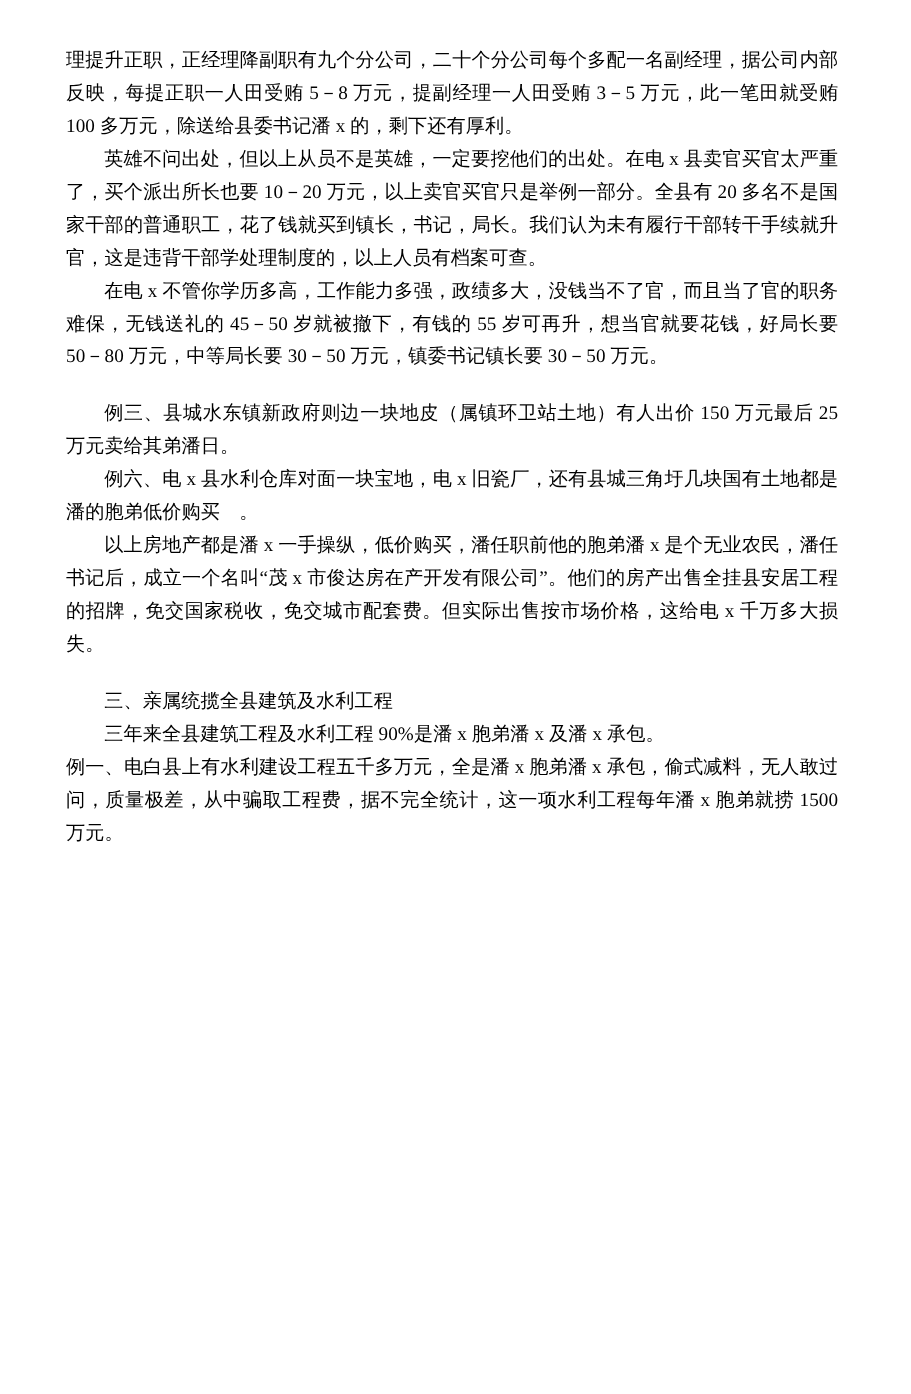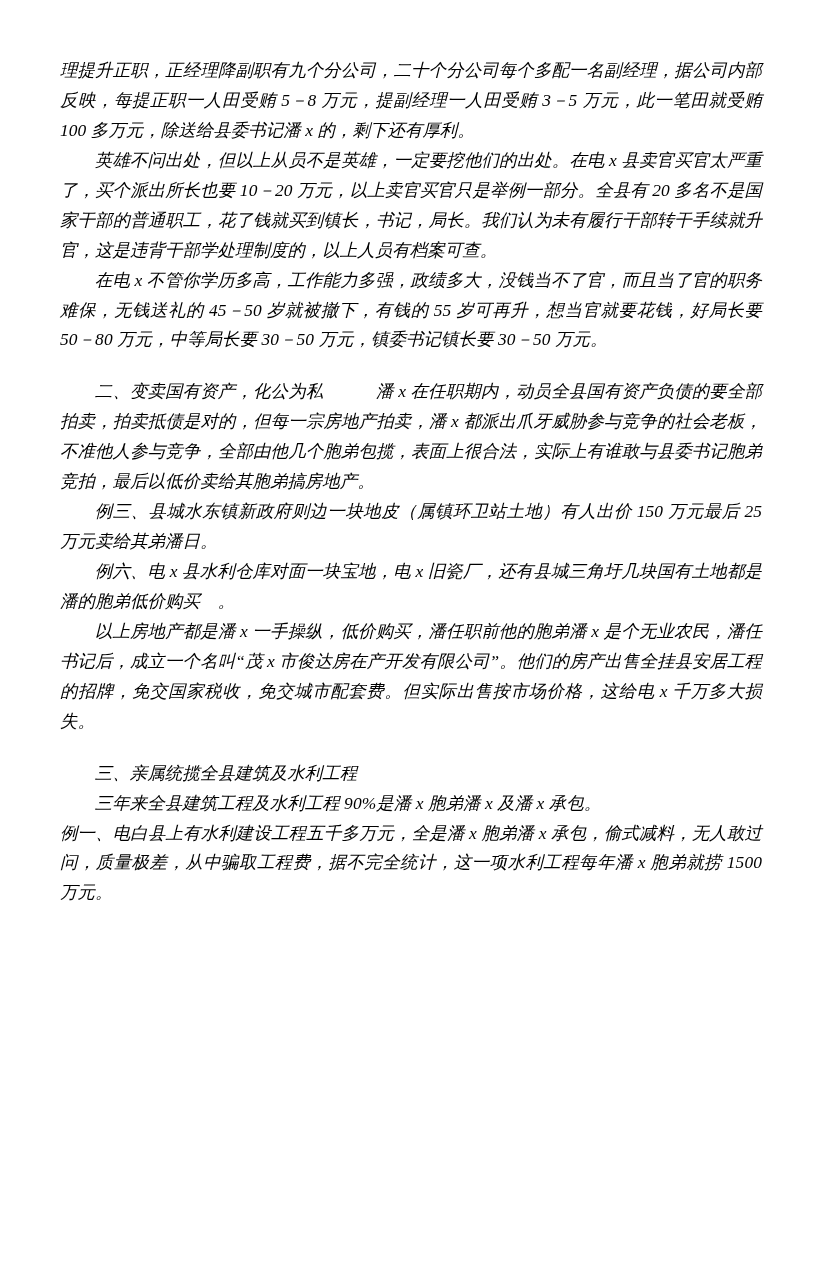--- a/index.html
+++ b/index.html
@@ -11,23 +11,22 @@
     width: 828px;
     height: 1267px;
     font-family: "Liberation Serif", "DejaVu Serif", serif;
     color: #000000;
   }
   .page {
     position: relative;
     width: 824px;
     height: 1267px;
     box-sizing: border-box;
-    padding: 56px 62px 30px 60px;
+    padding: 40px 62px 30px 60px;
     overflow: hidden;
-    font-style: italic;
   }
   .doc-body {
     font-size: 17.4px;
     line-height: 1.72;
     text-align: justify;
     text-justify: inter-ideograph;
     letter-spacing: 0.1px;
   }
   p {
     margin: 0;
@@ -44,21 +43,20 @@
 </style>
 </head>
 <body>
 
 <div class="page">
   <div class="doc-body">
     <p class="noindent">理提升正职，正经理降副职有九个分公司，二十个分公司每个多配一名副经理，据公司内部反映，每提正职一人田受贿 5－8 万元，提副经理一人田受贿 3－5 万元，此一笔田就受贿 100 多万元，除送给县委书记潘 x 的，剩下还有厚利。</p>
     <p class="indent">英雄不问出处，但以上从员不是英雄，一定要挖他们的出处。在电 x 县卖官买官太严重了，买个派出所长也要 10－20 万元，以上卖官买官只是举例一部分。全县有 20 多名不是国家干部的普通职工，花了钱就买到镇长，书记，局长。我们认为未有履行干部转干手续就升官，这是违背干部学处理制度的，以上人员有档案可查。</p>
     <p class="indent">在电 x 不管你学历多高，工作能力多强，政绩多大，没钱当不了官，而且当了官的职务难保，无钱送礼的 45－50 岁就被撤下，有钱的 55 岁可再升，想当官就要花钱，好局长要 50－80 万元，中等局长要 30－50 万元，镇委书记镇长要 30－50 万元。</p>
     <div class="gap"></div>
-    <p class="indent">二、变卖国有资产，化公为私　　　潘 x 在任职期内，动员全县国有资产负债的要全部拍卖，拍卖抵债是对的，但每一宗房地产拍卖，潘 x 都派出爪牙威胁参与竞争的社会老板，不准他人参与竞争，全部由他几个胞弟包揽，表面上很合法，实际上有谁敢与县委书记胞弟竞拍，最后以低价卖给其胞弟搞房地产。</p>
     <p class="indent">例三、县城水东镇新政府则边一块地皮（属镇环卫站土地）有人出价 150 万元最后 25 万元卖给其弟潘日。</p>
     <p class="indent">例六、电 x 县水利仓库对面一块宝地，电 x 旧瓷厂，还有县城三角圩几块国有土地都是潘的胞弟低价购买　。</p>
     <p class="indent">以上房地产都是潘 x 一手操纵，低价购买，潘任职前他的胞弟潘 x 是个无业农民，潘任书记后，成立一个名叫“茂 x 市俊达房在产开发有限公司”。他们的房产出售全挂县安居工程的招牌，免交国家税收，免交城市配套费。但实际出售按市场价格，这给电 x 千万多大损失。</p>
     <div class="gap"></div>
     <p class="indent">三、亲属统揽全县建筑及水利工程</p>
     <p class="indent">三年来全县建筑工程及水利工程 90%是潘 x 胞弟潘 x 及潘 x 承包。</p>
     <p class="noindent">例一、电白县上有水利建设工程五千多万元，全是潘 x 胞弟潘 x 承包，偷式减料，无人敢过问，质量极差，从中骗取工程费，据不完全统计，这一项水利工程每年潘 x 胞弟就捞 1500 万元。</p>
 
   </div>
 </div>

